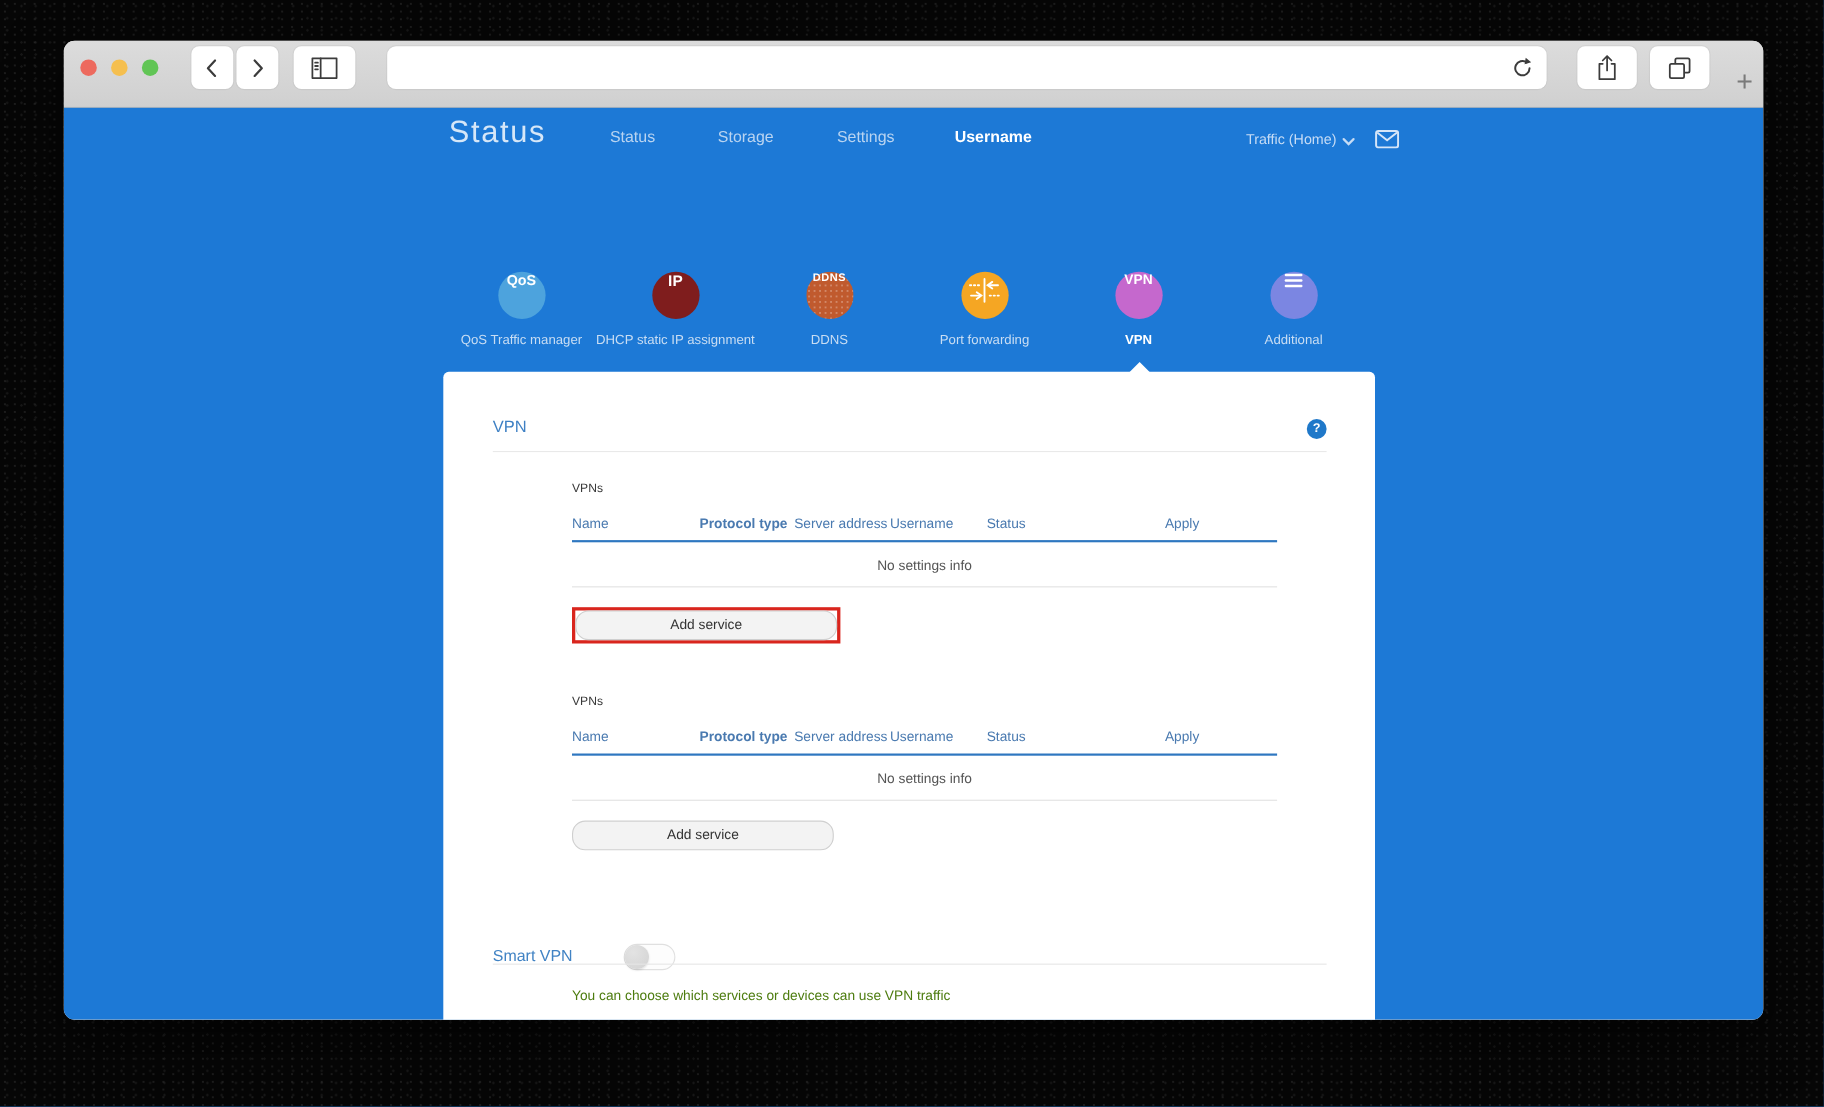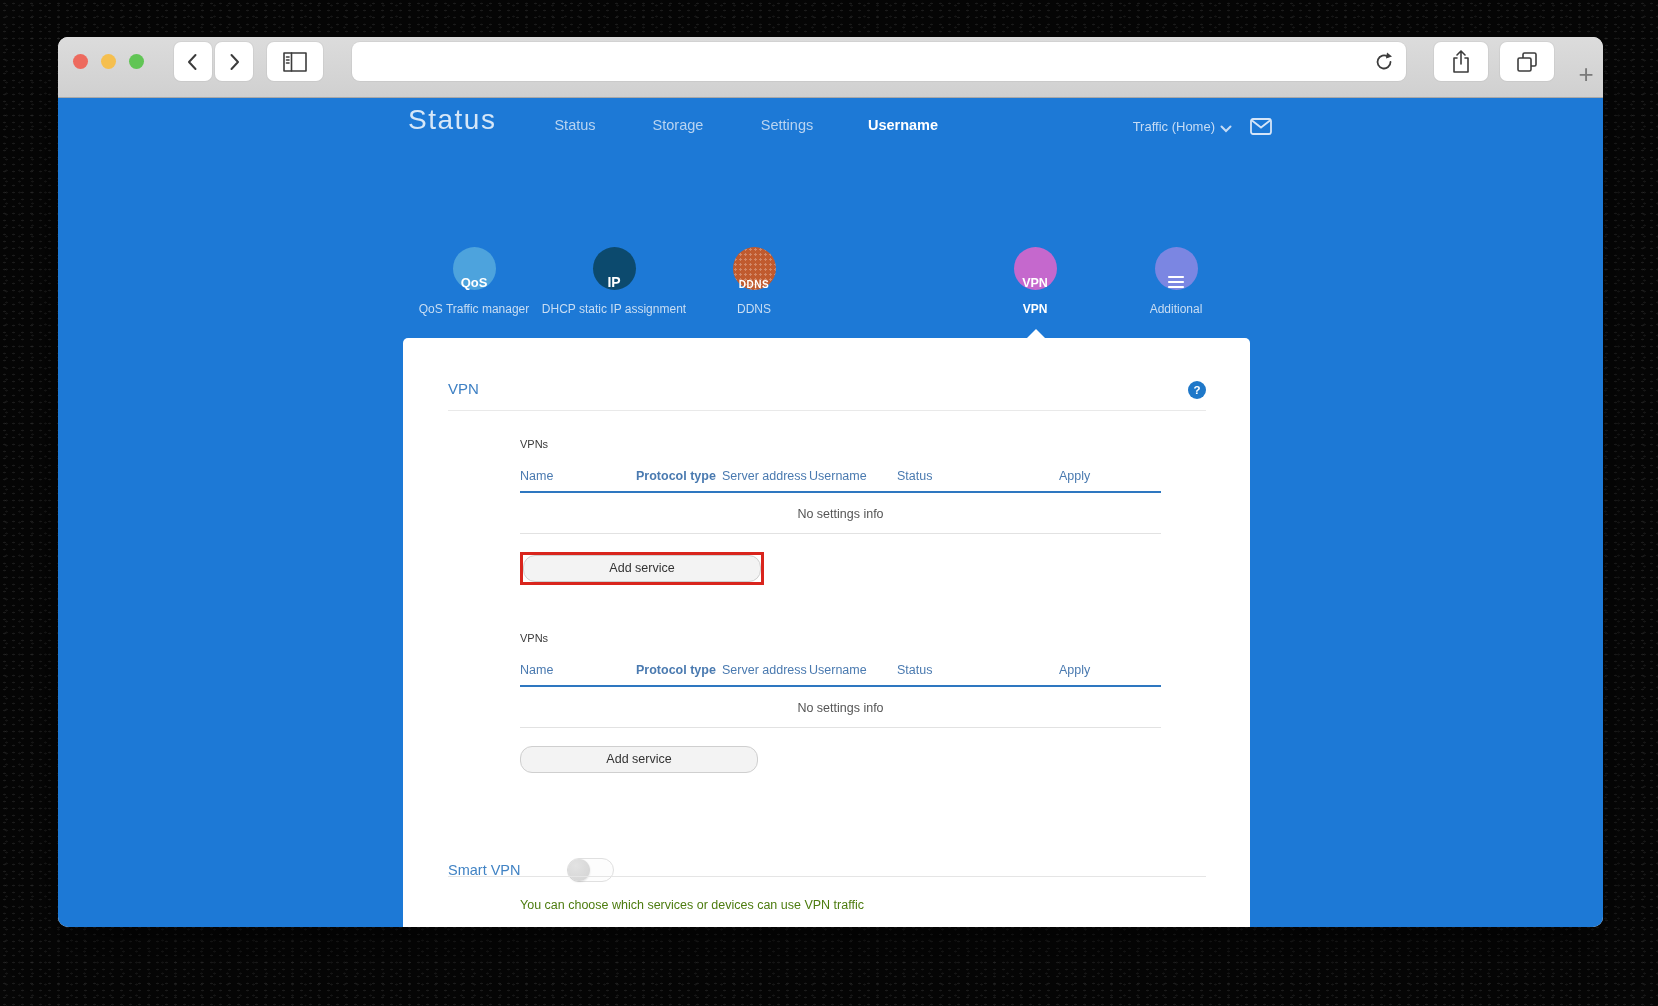--- a/index.html
+++ b/index.html
@@ -74,21 +74,21 @@
     position:absolute; left:1014px; top:21px; width:160px; text-align:right;
     font-size:13px; color:#c6dcf5; cursor:pointer; white-space:nowrap;
   }
   .device-picker svg { vertical-align:-2px; margin-left:5px; }
   .mail { position:absolute; left:1192px; top:20px; width:22px; height:17px; }
 
   
   .feat { position:absolute; top:149px; width:180px; transform:translateX(-50%); text-align:center; cursor:pointer; }
   .feat .circle {
     width:43px; height:43px; border-radius:50%; margin:0 auto;
-    display:flex; align-items:flex-end; justify-content:center;
+    display:flex; align-items:flex-start; justify-content:center;
     color:#fff; font-weight:bold;
   }
   .feat .lbl { margin-top:12px; font-size:12px; color:#c8ddf3; }
   .feat.active .lbl { color:#ffffff; font-weight:bold; }
   .glyph-qos  { font-size:13px; }
   .glyph-ip   { font-size:14px; }
   .glyph-ddns { font-size:10px; letter-spacing:.5px; }
   .glyph-vpn  { font-size:12.5px; }
   .dotted-tex {
     background-image:radial-gradient(rgba(255,255,255,.28) 1px, transparent 1.3px);
@@ -230,30 +230,44 @@
       </svg>
     </div>
 
     <div class="feat" style="left:416px">
       <div class="circle" style="background:#4da3dd">
           <span class="glyph-qos">QoS</span>
         </div>
       <div class="lbl">QoS Traffic manager</div>
     </div>
     <div class="feat" style="left:556px">
-      <div class="circle" style="background:#0c4a6e">
+      <div class="circle" style="background:#7f1d1d">
           <span class="glyph-ip">IP</span>
         </div>
       <div class="lbl">DHCP static IP assignment</div>
     </div>
     <div class="feat" style="left:696px">
       <div class="circle dotted-tex" style="background-color:#c05a2e">
           <span class="glyph-ddns">DDNS</span>
         </div>
       <div class="lbl">DDNS</div>
+    </div>
+    <div class="feat" style="left:837px">
+      <div class="circle" style="background:#f5a623">
+        <svg width="34" height="34" viewBox="0 0 36 36" style="stroke:#fff; fill:none; stroke-width:1.8; stroke-linecap:round;">
+          <line x1="18" y1="7" x2="18" y2="29"></line>
+          <line x1="4" y1="13" x2="13" y2="13" stroke-dasharray="1.2 2.6"></line>
+          <line x1="31" y1="13" x2="22" y2="13"></line>
+            <polyline points="25.5,9.8 21,13 25.5,16.2"></polyline>
+          <line x1="5" y1="23" x2="14" y2="23"></line>
+            <polyline points="10.5,19.8 15,23 10.5,26.2"></polyline>
+          <line x1="23" y1="23" x2="32" y2="23" stroke-dasharray="1.2 2.6"></line>
+        </svg>
+      </div>
+      <div class="lbl">Port forwarding</div>
     </div>
     <div class="feat active" style="left:977px">
       <div class="circle" style="background:#c568cd">
           <span class="glyph-vpn">VPN</span>
         </div>
       <div class="lbl">VPN</div>
     </div>
     <div class="feat" style="left:1118px">
       <div class="circle" style="background:#7b86e2">
         <svg width="20" height="16" viewBox="0 0 20 16" style="stroke:#fff; stroke-width:2.2; stroke-linecap:round;">

